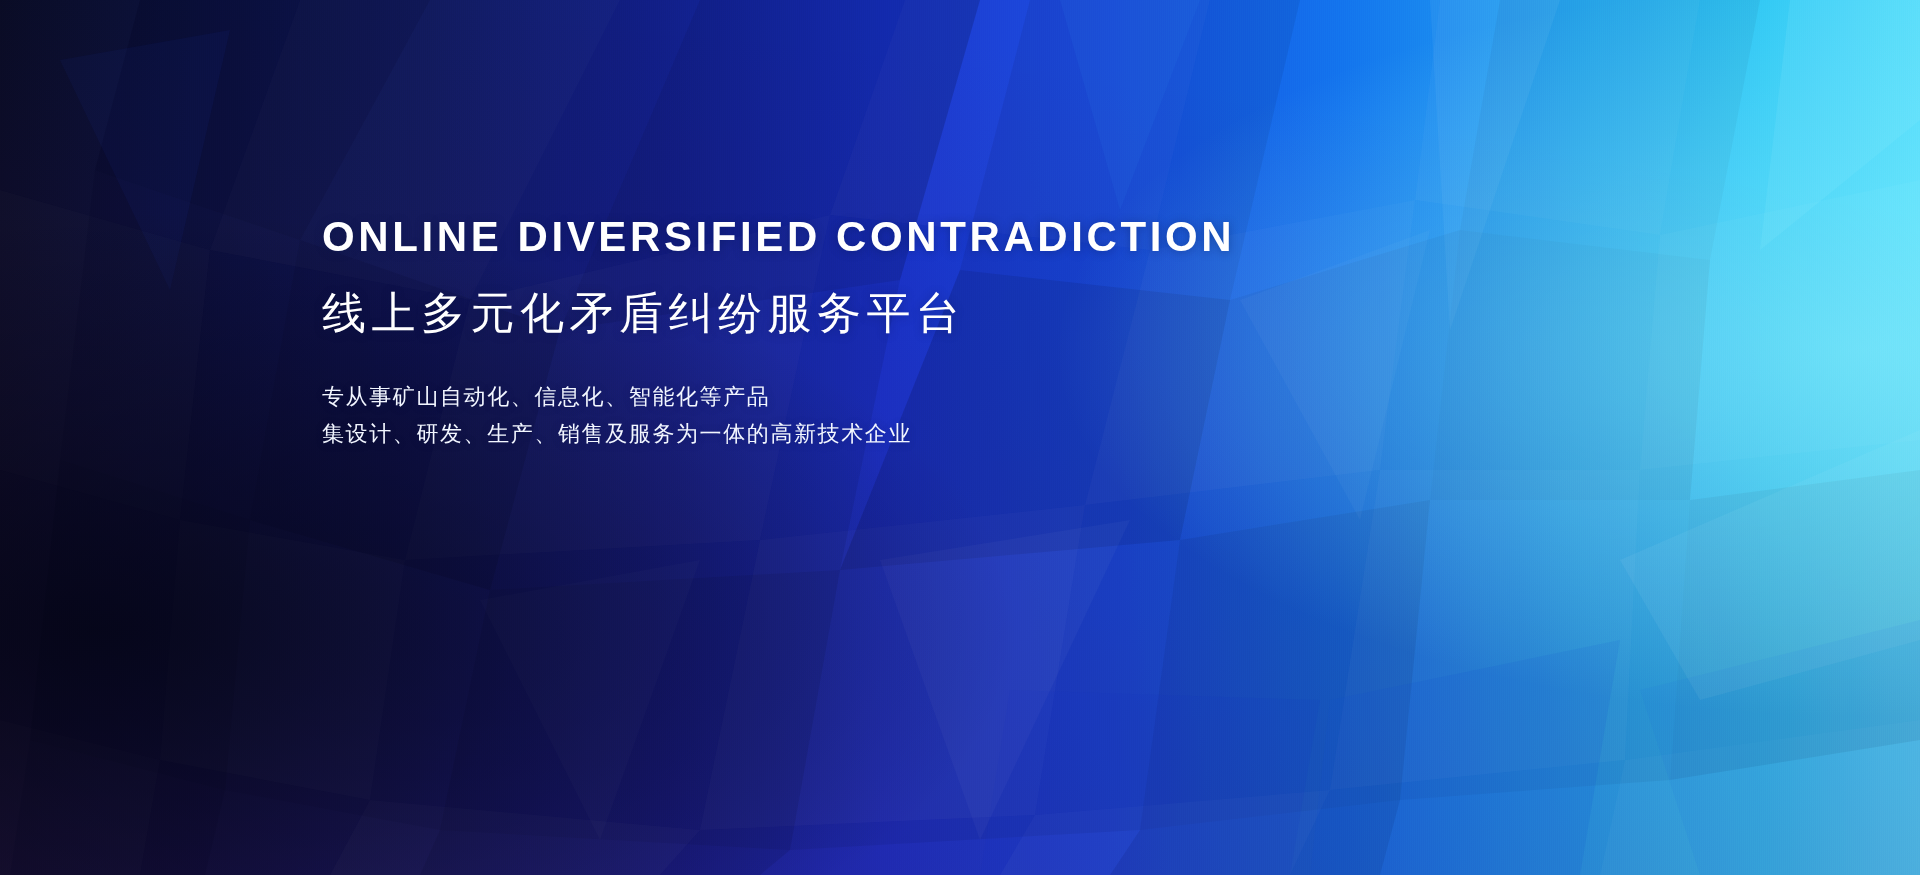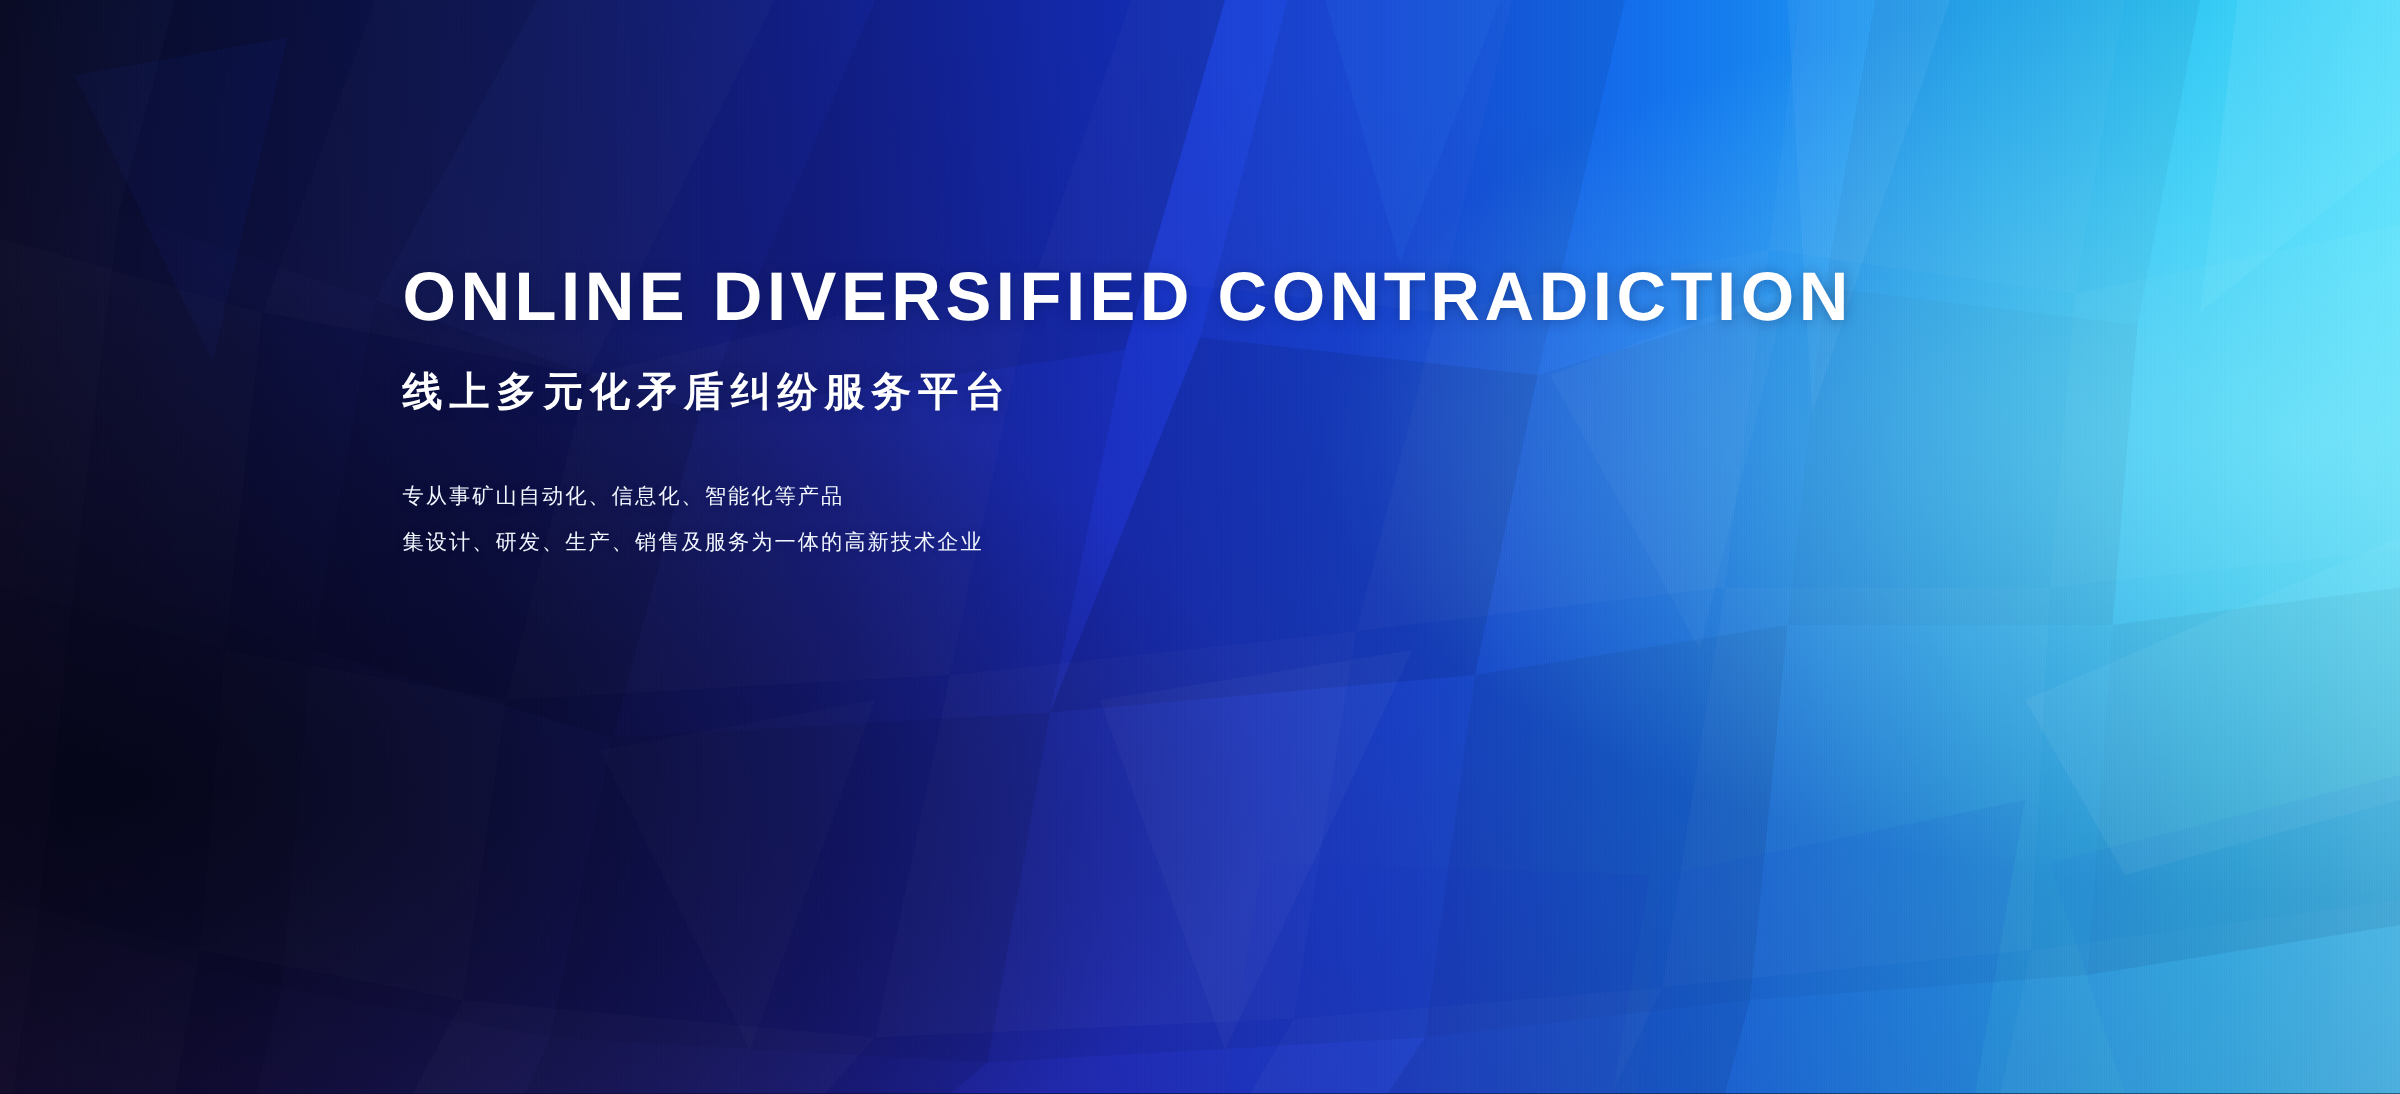--- a/index.html
+++ b/index.html
@@ -46,49 +46,49 @@
   #copy {
     position: absolute;
     left: 322px;
     top: 206px;
     width: 1320px;
   }
 
   .headline-en {
     margin: 0;
     color: #ffffff;
-    font-size: 55px;
+    font-size: 42px;
     line-height: 62px;
     font-weight: 700;
     letter-spacing: 3.6px;
     white-space: nowrap;
     text-shadow: 0 1px 10px rgba(0, 20, 70, 0.35);
   }
 
   .headline-cn {
     margin: 0;
     padding-top: 18px;
     color: #ffffff;
-    font-size: 32px;
+    font-size: 44px;
     line-height: 54px;
-    font-weight: 700;
+    font-weight: 400;
     letter-spacing: 5.5px;
     white-space: nowrap;
     text-shadow: 0 1px 10px rgba(0, 20, 70, 0.35);
   }
 
   .body-copy {
     margin: 0;
     padding-top: 38px;
   }
 
   .body-line {
     display: block;
     color: #f2f6ff;
-    font-size: 17px;
+    font-size: 22px;
     line-height: 37px;
     font-weight: 400;
     letter-spacing: 1.6px;
     white-space: nowrap;
     text-shadow: 0 1px 8px rgba(0, 20, 70, 0.3);
   }
 </style>
 </head>
 <body>
 

